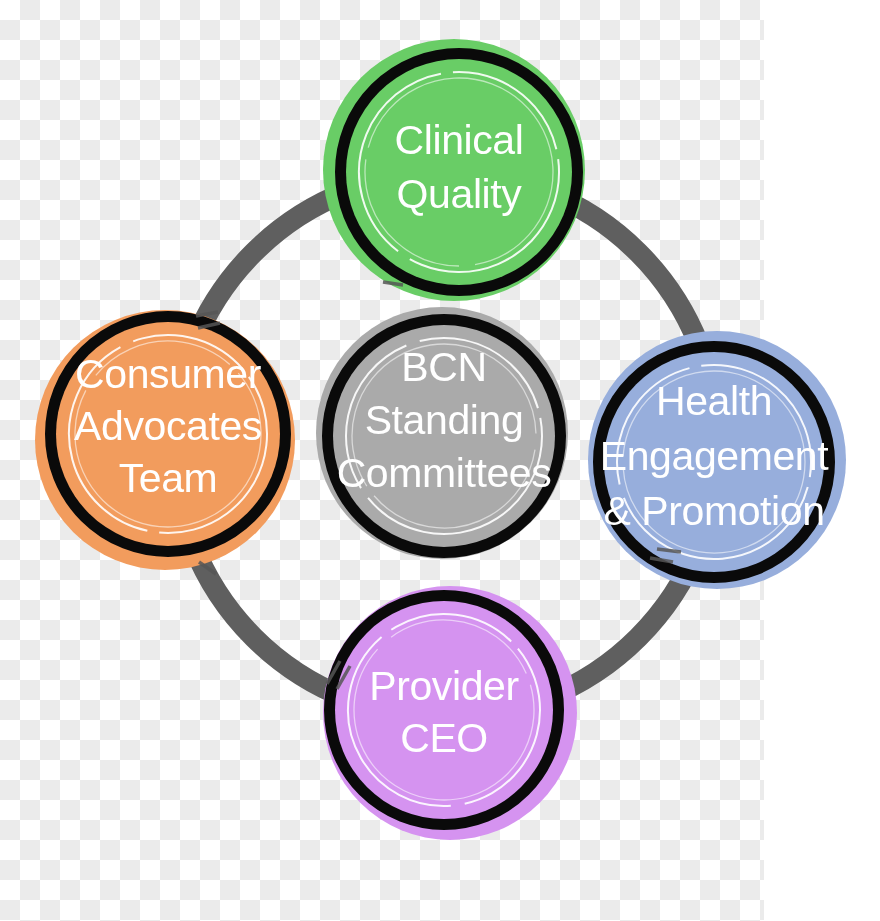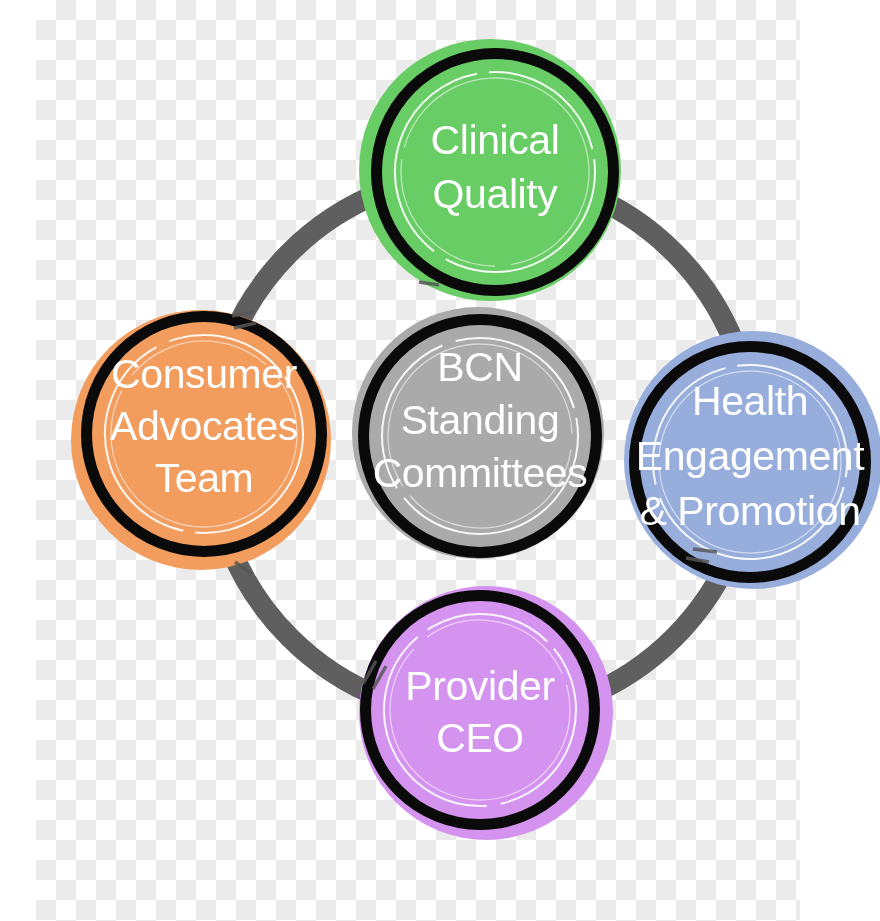--- a/index.html
+++ b/index.html
@@ -7,21 +7,20 @@
   
   .stage{
     position:relative;width:764px;height:921px;
     background-color:var(--checker-light,#fff);
     background-image:conic-gradient(
       var(--checker-dark,#ebebeb) 0 25%,
       var(--checker-light,#ffffff) 0 50%,
       var(--checker-dark,#ebebeb) 0 75%,
       var(--checker-light,#ffffff) 0);
     background-size:40px 40px;
-    margin-left:36px;
   }
   svg{position:absolute;inset:0;display:block;}
   .node-label{
     font-family:"Liberation Sans",sans-serif;
     font-size:41px;
     letter-spacing:-0.4px;
     font-weight:400;
   }
   .ink-ring{fill:none;stroke-width:14px;}
   .sketch-ring{fill:none;stroke-width:2px;opacity:.9;}

